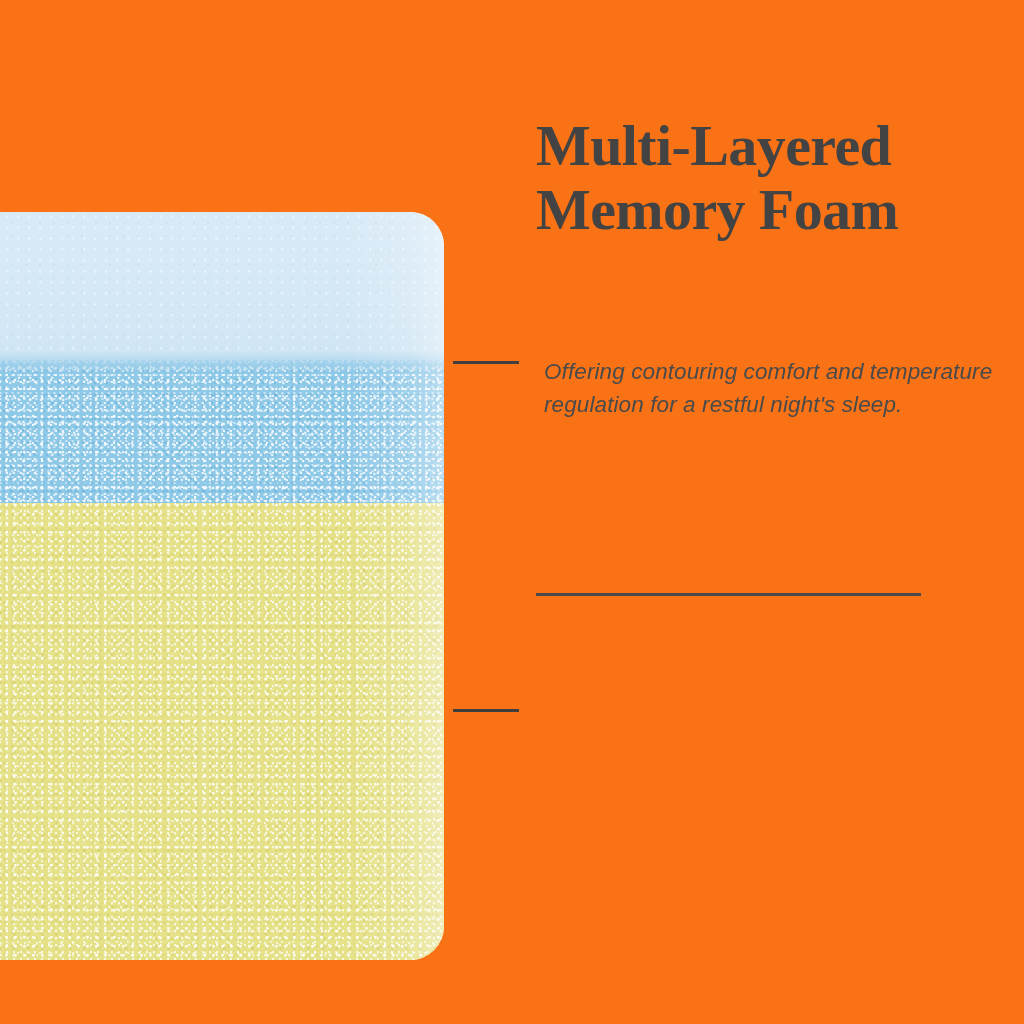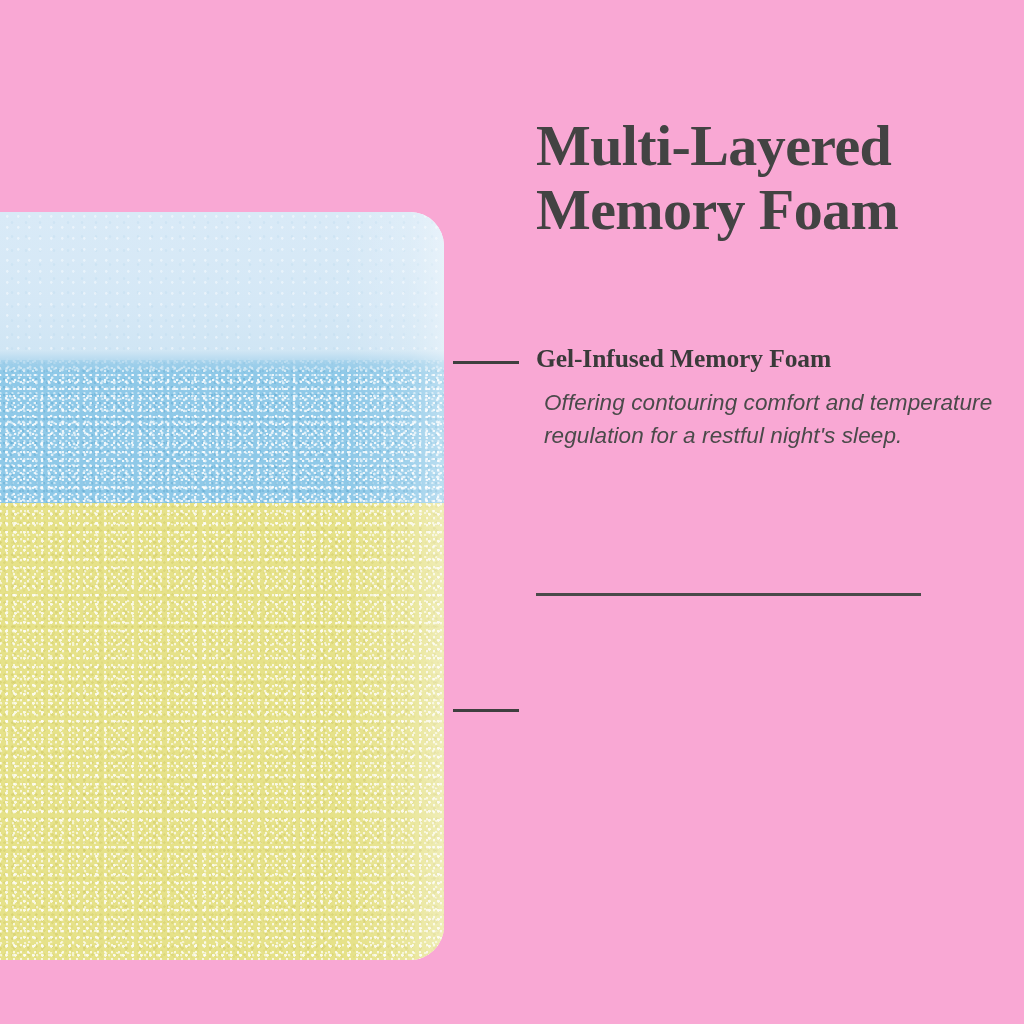--- a/index.html
+++ b/index.html
@@ -7,21 +7,21 @@
   html, body {
     width:1024px; height:1024px;
     background:#ffffff;
     font-family:"Liberation Sans", sans-serif;
     overflow:hidden;
   }
 
   #page {
     position:relative;
     width:1024px; height:1024px;
-    background:#f9a8d4;
+    background:#f97316;
   }
 
   
   .foam-block {
     position:absolute;
     left:-40px;
     top:212px;
     width:484px;
     height:748px;
     border-radius:0 34px 34px 0;
@@ -208,21 +208,20 @@
   <div class="leader leader-gel"></div>
   <div class="leader leader-base"></div>
 
   <div class="divider"></div>
 
   <div class="content">
 
     <h1 class="title">Multi-Layered Memory Foam</h1>
 
     <div class="section section-gel">
-      <div class="section-head">Gel-Infused Memory Foam</div>
       <div class="section-body">
         <p>Offering contouring comfort and temperature regulation for a restful night's sleep.</p>
       </div>
     </div>
 
     <div class="section section-base">
     </div>
 
   </div>
 </div>

